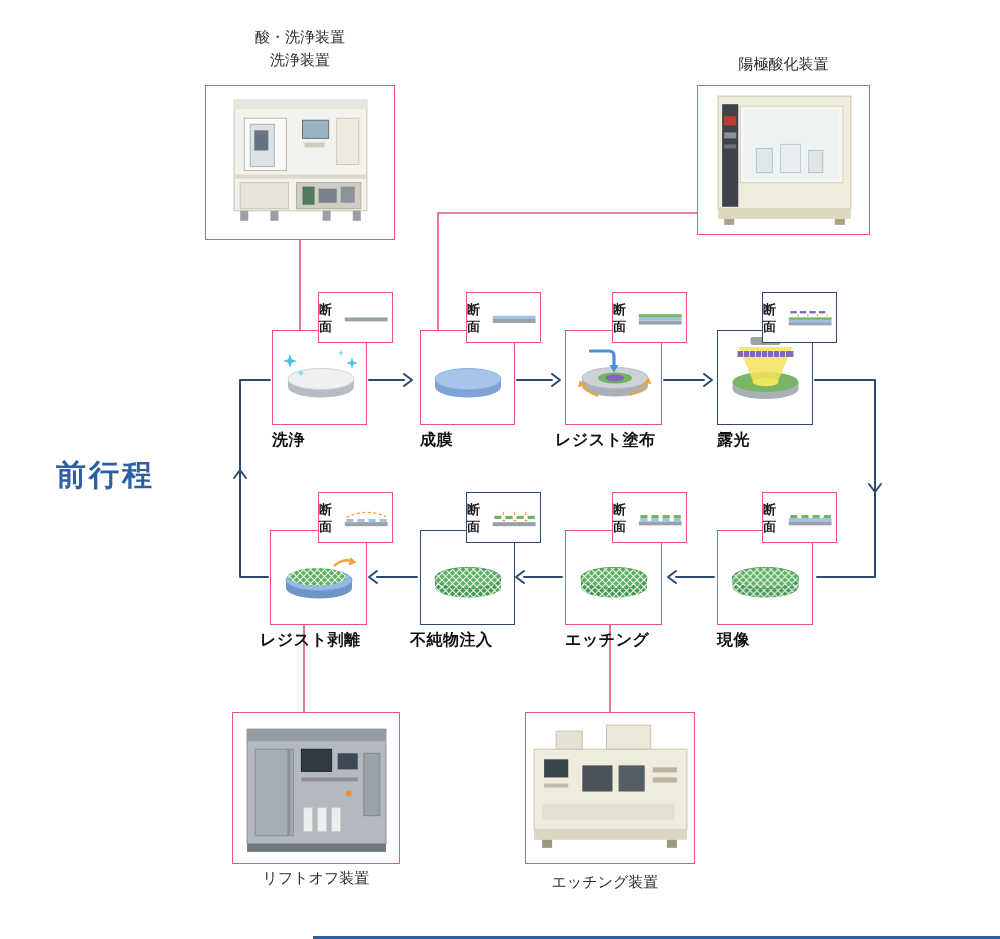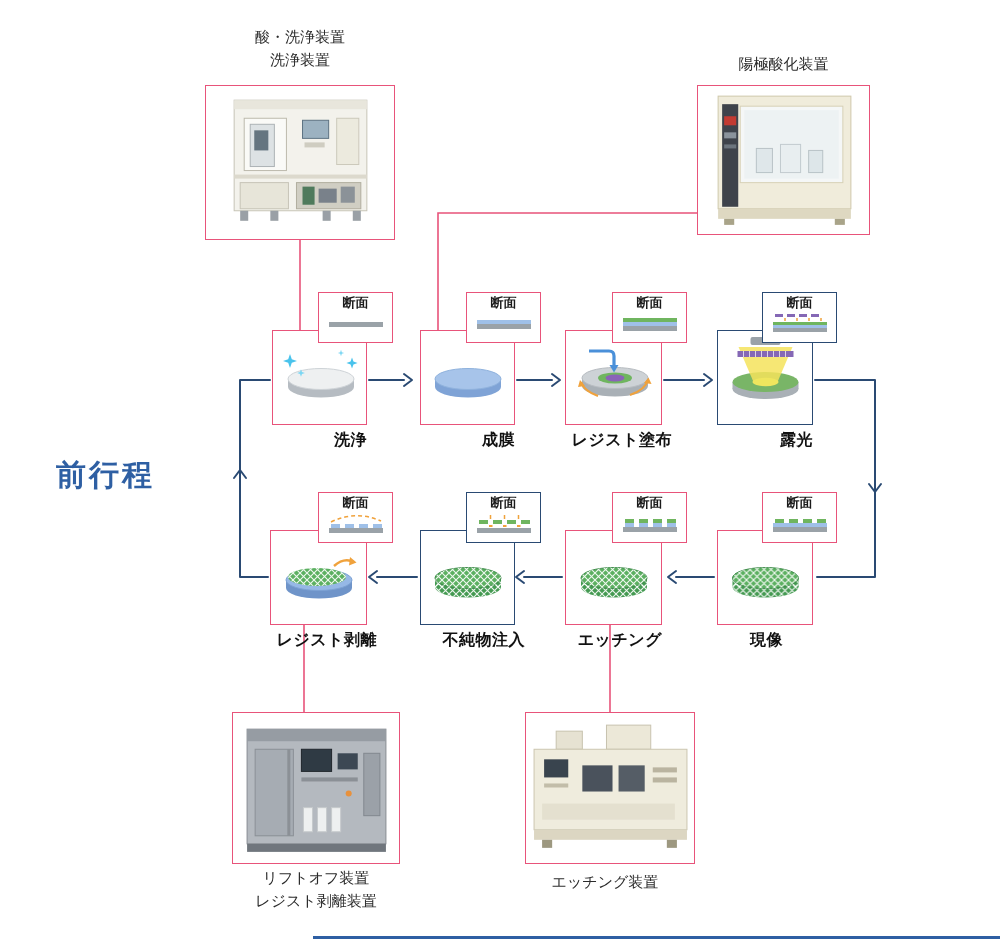--- a/index.html
+++ b/index.html
@@ -5,25 +5,25 @@
   html,body{margin:0;padding:0;background:#ffffff;}
   .canvas{position:relative;width:1000px;height:939px;background:#ffffff;overflow:hidden;
           font-family:"Liberation Sans","DejaVu Sans",sans-serif;}
   .abs{position:absolute;box-sizing:border-box;}
   .overlay{position:absolute;left:0;top:0;z-index:0;}
   .eq-box{border:1.6px solid #e8537a;background:#ffffff;z-index:2;display:flex;align-items:center;justify-content:center;}
   .eq-box svg{width:100%;height:100%;display:block;}
   .step-box{border:1.6px solid #e8537a;background:#ffffff;z-index:2;}
   .step-box.navy{border-color:#2a4a73;}
   .step-box svg{width:100%;height:100%;display:block;}
-  .section-box{border:1.6px solid #e8537a;background:#ffffff;z-index:4;display:flex;flex-direction:column;align-items:center;padding-top:2px;}
+  .section-box{border:1.6px solid #e8537a;background:#ffffff;z-index:4;display:flex;flex-direction:row;align-items:center;padding-top:2px;}
   .section-box.navy{border-color:#2a4a73;}
   .sec-t{font-size:13px;font-weight:bold;color:#1a1a1a;line-height:1.25;}
   .sec-art{width:66px;height:26px;display:block;}
-  .step-label{font-size:16px;font-weight:bold;color:#111111;text-align:right;z-index:3;letter-spacing:0.5px;line-height:1.3;}
+  .step-label{font-size:16px;font-weight:bold;color:#111111;text-align:left;z-index:3;letter-spacing:0.5px;line-height:1.3;}
   .eq-label{font-size:15px;color:#2b2b2b;text-align:center;line-height:1.55;z-index:2;}
   .title{font-size:30px;font-weight:bold;color:#2e5fa3;letter-spacing:3px;z-index:2;}
   .bottom-rule{background:#2e5fa3;z-index:1;}
 </style>
 </head>
 <body>
 
 <div class="canvas">
 
   <svg class="overlay" width="1000" height="939" viewBox="0 0 1000 939">
@@ -207,21 +207,21 @@
     <span class="sec-t">断面</span>
     <svg class="sec-art" viewBox="0 0 66 24">
       <rect x="6" y="15" width="54" height="5" fill="#9aa2a8"></rect>
       <rect x="6" y="11" width="54" height="4" fill="#9fc0e8"></rect>
       <rect x="8" y="7" width="9" height="4" fill="#6fb55f"></rect>
       <rect x="22" y="7" width="9" height="4" fill="#6fb55f"></rect>
       <rect x="36" y="7" width="9" height="4" fill="#6fb55f"></rect>
       <rect x="50" y="7" width="9" height="4" fill="#6fb55f"></rect>
     </svg>
   </div>
-  <div class="step-label abs" style="left:687px;top:630px;width:96px;">現像</div>
+  <div class="step-label abs" style="left:717px;top:630px;width:96px;">現像</div>
 
   <div class="step-box abs" style="left:565px;top:530px;width:97px;height:95px;">
     <svg viewBox="0 0 93 93">
       <ellipse cx="47" cy="56" rx="33" ry="10.5" fill="#459a52"></ellipse>
       <rect x="14" y="47" width="66" height="9" fill="#459a52"></rect>
       <ellipse cx="47" cy="56" rx="33" ry="10.5" fill="url(#xh)"></ellipse>
       <rect x="14" y="47" width="66" height="9" fill="url(#xh)"></rect>
       <ellipse cx="47" cy="47" rx="33" ry="10.5" fill="#5cb061" stroke="#3d8a49"></ellipse>
       <ellipse cx="47" cy="47" rx="33" ry="10.5" fill="url(#xh)"></ellipse>
     </svg>
@@ -304,21 +304,20 @@
       <rect x="68" y="64" width="56" height="4" fill="#8b9096"></rect>
       <rect x="70" y="94" width="9" height="24" fill="#eef0f0" stroke="#c6cacc"></rect>
       <rect x="84" y="94" width="9" height="24" fill="#eef0f0" stroke="#c6cacc"></rect>
       <rect x="98" y="94" width="9" height="24" fill="#eef0f0" stroke="#c6cacc"></rect>
       <circle cx="115" cy="80" r="3" fill="#e8913c"></circle>
       <rect x="14" y="130" width="138" height="8" fill="#70767d"></rect>
     </svg>
   </div>
   <div class="eq-label abs" style="left:216px;top:866px;width:200px;">
     <div>リフトオフ装置</div>
-    <div>レジスト剥離装置</div>
   </div>
 
   <div class="eq-box abs" style="left:525px;top:712px;width:170px;height:152px;">
     <svg viewBox="0 0 167 149">
       <rect x="30" y="18" width="26" height="18" fill="#e6e2d2" stroke="#c8c3af"></rect>
       <rect x="80" y="12" width="44" height="24" fill="#ece8d8" stroke="#c8c3af"></rect>
       <rect x="8" y="36" width="152" height="80" fill="#efecdd" stroke="#ccc6b0"></rect>
       <rect x="18" y="46" width="24" height="18" fill="#39444e"></rect>
       <rect x="18" y="70" width="24" height="4" fill="#c2bda9"></rect>
       <rect x="56" y="52" width="30" height="26" fill="#4a525c"></rect>

